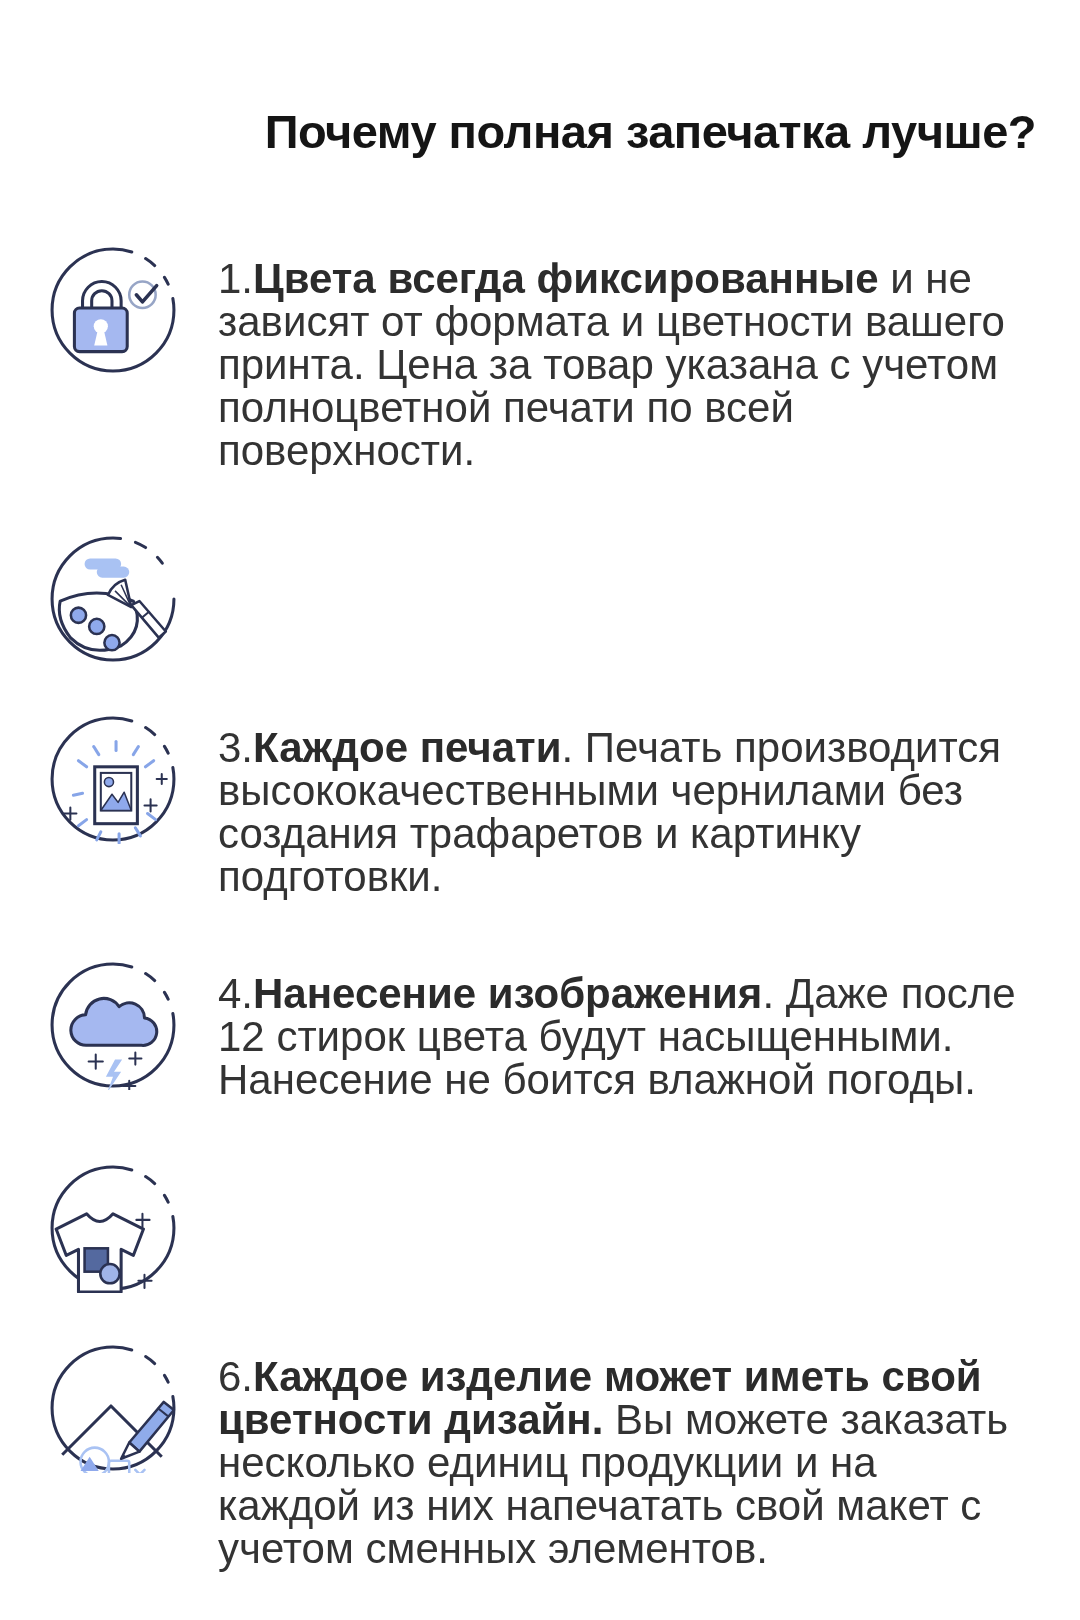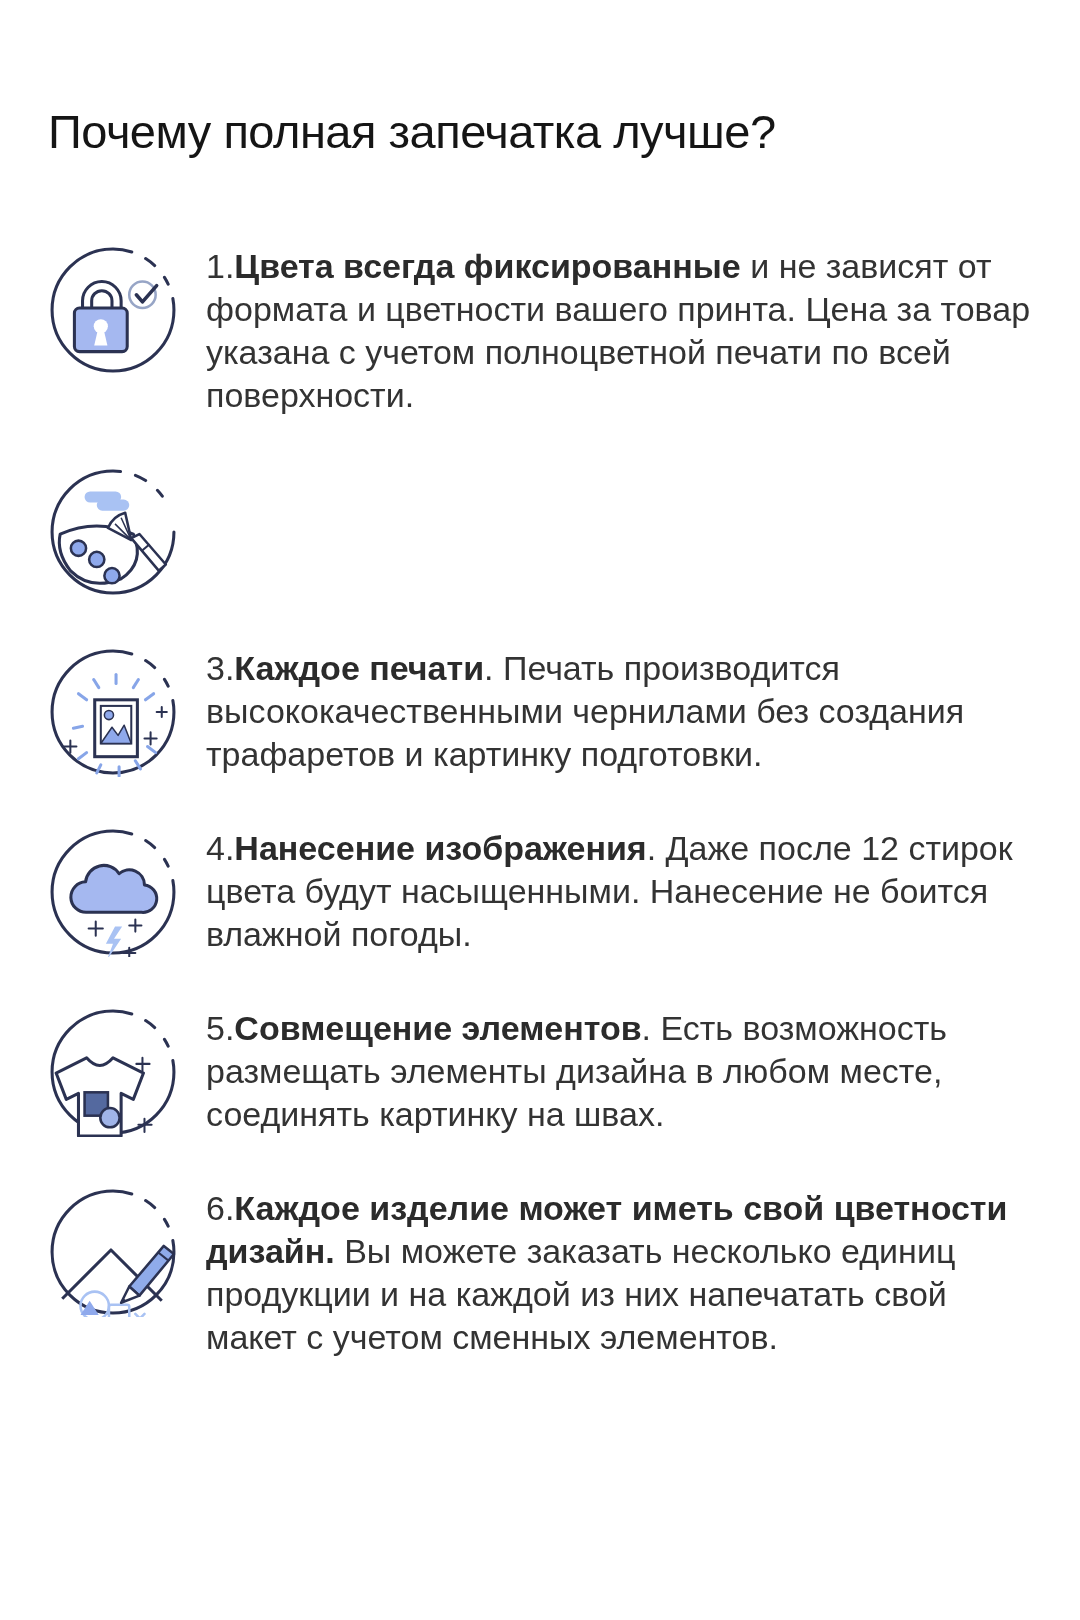--- a/index.html
+++ b/index.html
@@ -10,33 +10,33 @@
     color:#333333;
     overflow:hidden;
   }
   .page{
     box-sizing:border-box;
     width:1080px;height:1620px;
     padding:104px 44px 0 48px;
   }
   h1.title{
     margin:0 0 86px 0;
-    text-align:left;
+    text-align:right;
     font-size:47px;
-    font-weight:400;
+    font-weight:700;
     color:#151515;
     letter-spacing:-0.5px;
   }
   .features{display:flex;flex-direction:column;gap:50px;}
   .row{display:flex;align-items:flex-start;gap:28px;}
   .icon-wrap{flex:0 0 130px;width:130px;height:130px;}
   .icon-wrap svg{width:130px;height:130px;display:block;}
   p.item-text{
-    margin:0;flex:1;
-    font-size:34px;
+    margin:12px;flex:1;
+    font-size:42px;
     line-height:43px;
     color:#333333;
   }
   p.item-text b{font-weight:700;color:#2b2b2b;}
   
   .nv{stroke:#2b3252;}
 </style>
 </head>
 <body>
 
@@ -132,21 +132,20 @@
           <circle cx="64" cy="64" r="60" fill="#fff" class="nv" stroke-width="3" pathLength="100" stroke-dasharray="80 4 3 4 2 4" stroke-linecap="round"></circle>
           <path d="M38,50 q13,15 26,0 l30,15 -10,26 -12,-6 0,42 -42,0 0,-42 -12,6 -10,-26 z" fill="#fff" class="nv" stroke-width="3" stroke-linejoin="round"></path>
           <rect x="36" y="84" width="23" height="23" fill="#54699f" class="nv" stroke-width="2.5"></rect>
           <circle cx="61" cy="109" r="9.5" fill="#a0b4e8" class="nv" stroke-width="2.5"></circle>
           <g class="nv" stroke-width="2" stroke-linecap="round">
             <path d="M93,50 v13 M87,56 h13"></path>
             <path d="M95,110 v13 M89,116 h13"></path>
           </g>
         </svg>
       </div>
-      <p class="item-text"><span>5.</span><b>Совмещение элементов</b><span>. Есть возможность размещать элементы дизайна в любом месте, соединять картинку на швах.</span></p>
     </div>
 
     <div class="row">
       <div class="icon-wrap">
         <svg viewBox="0 0 128 128">
           <circle cx="64" cy="64" r="60" fill="#fff" class="nv" stroke-width="3" pathLength="100" stroke-dasharray="80 4 3 4 2 4" stroke-linecap="round"></circle>
           <path d="M14,110 L62,62 L112,112" fill="none" class="nv" stroke-width="3" stroke-linejoin="round"></path>
           <g stroke="#a9c2f3" stroke-width="2.5" fill="none" stroke-linecap="round">
             <circle cx="46" cy="117" r="14"></circle>
             <rect x="60" y="116" width="20" height="18" rx="2"></rect>

